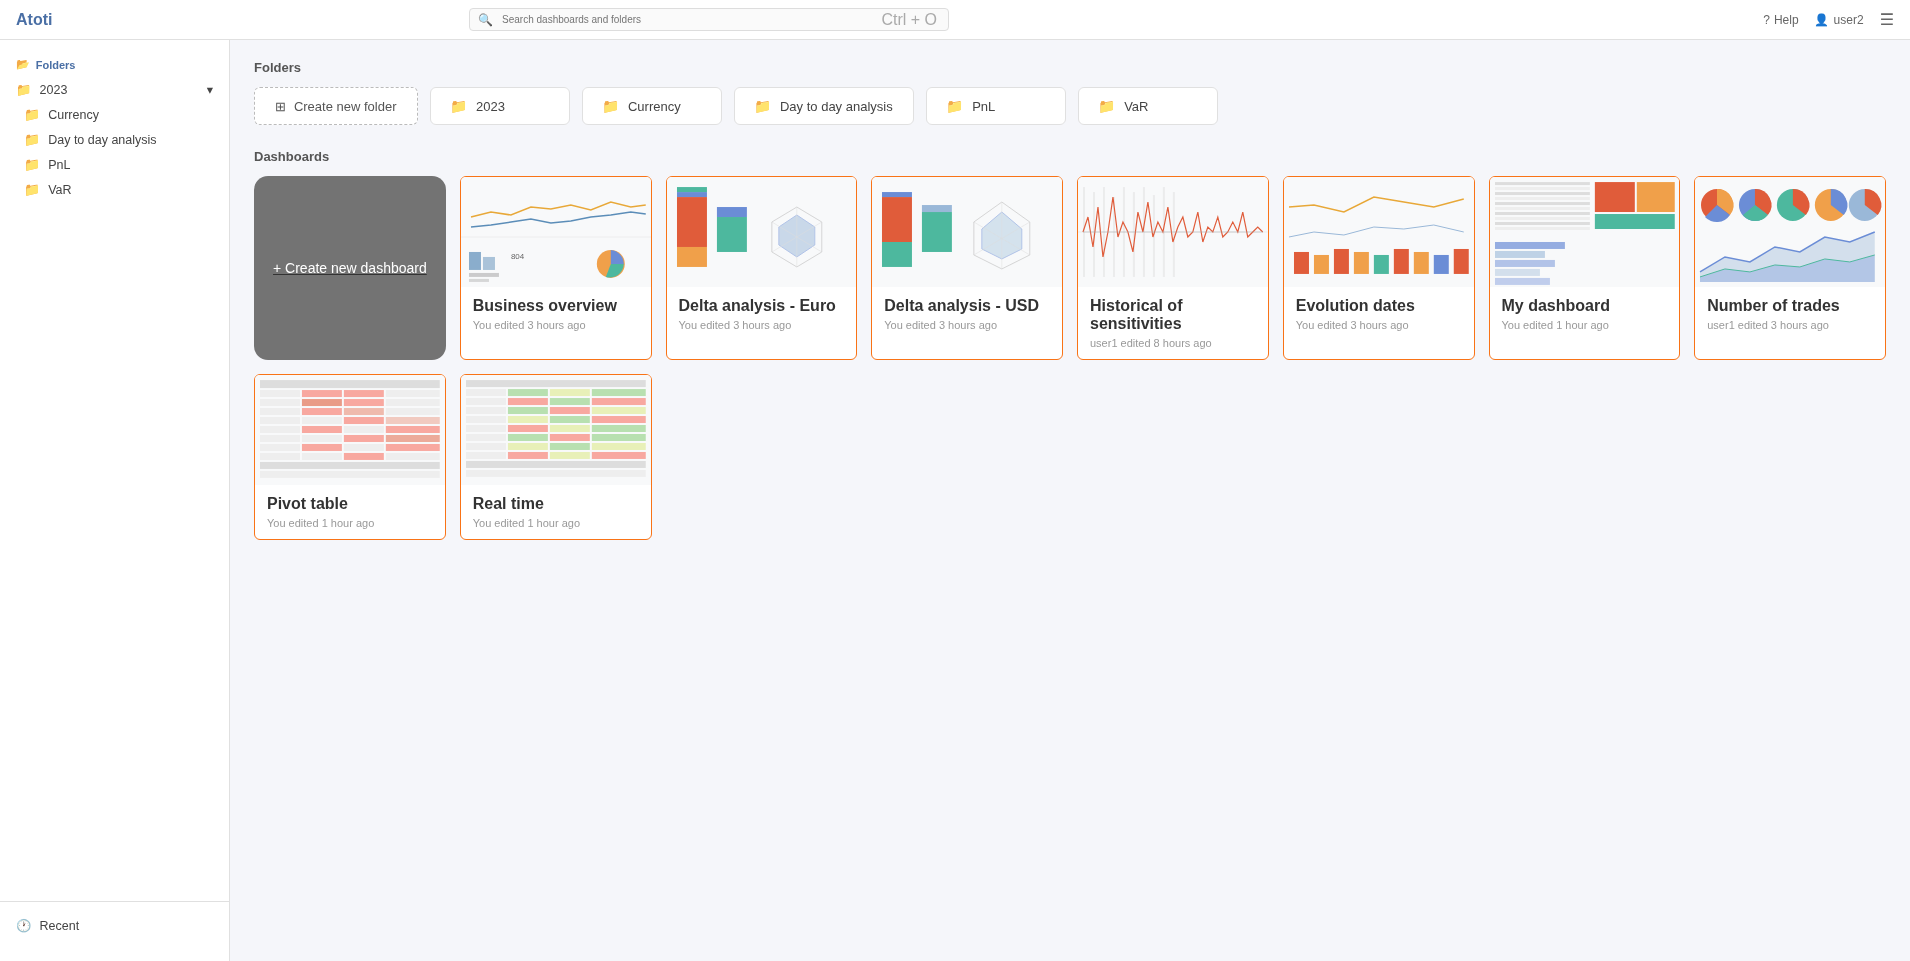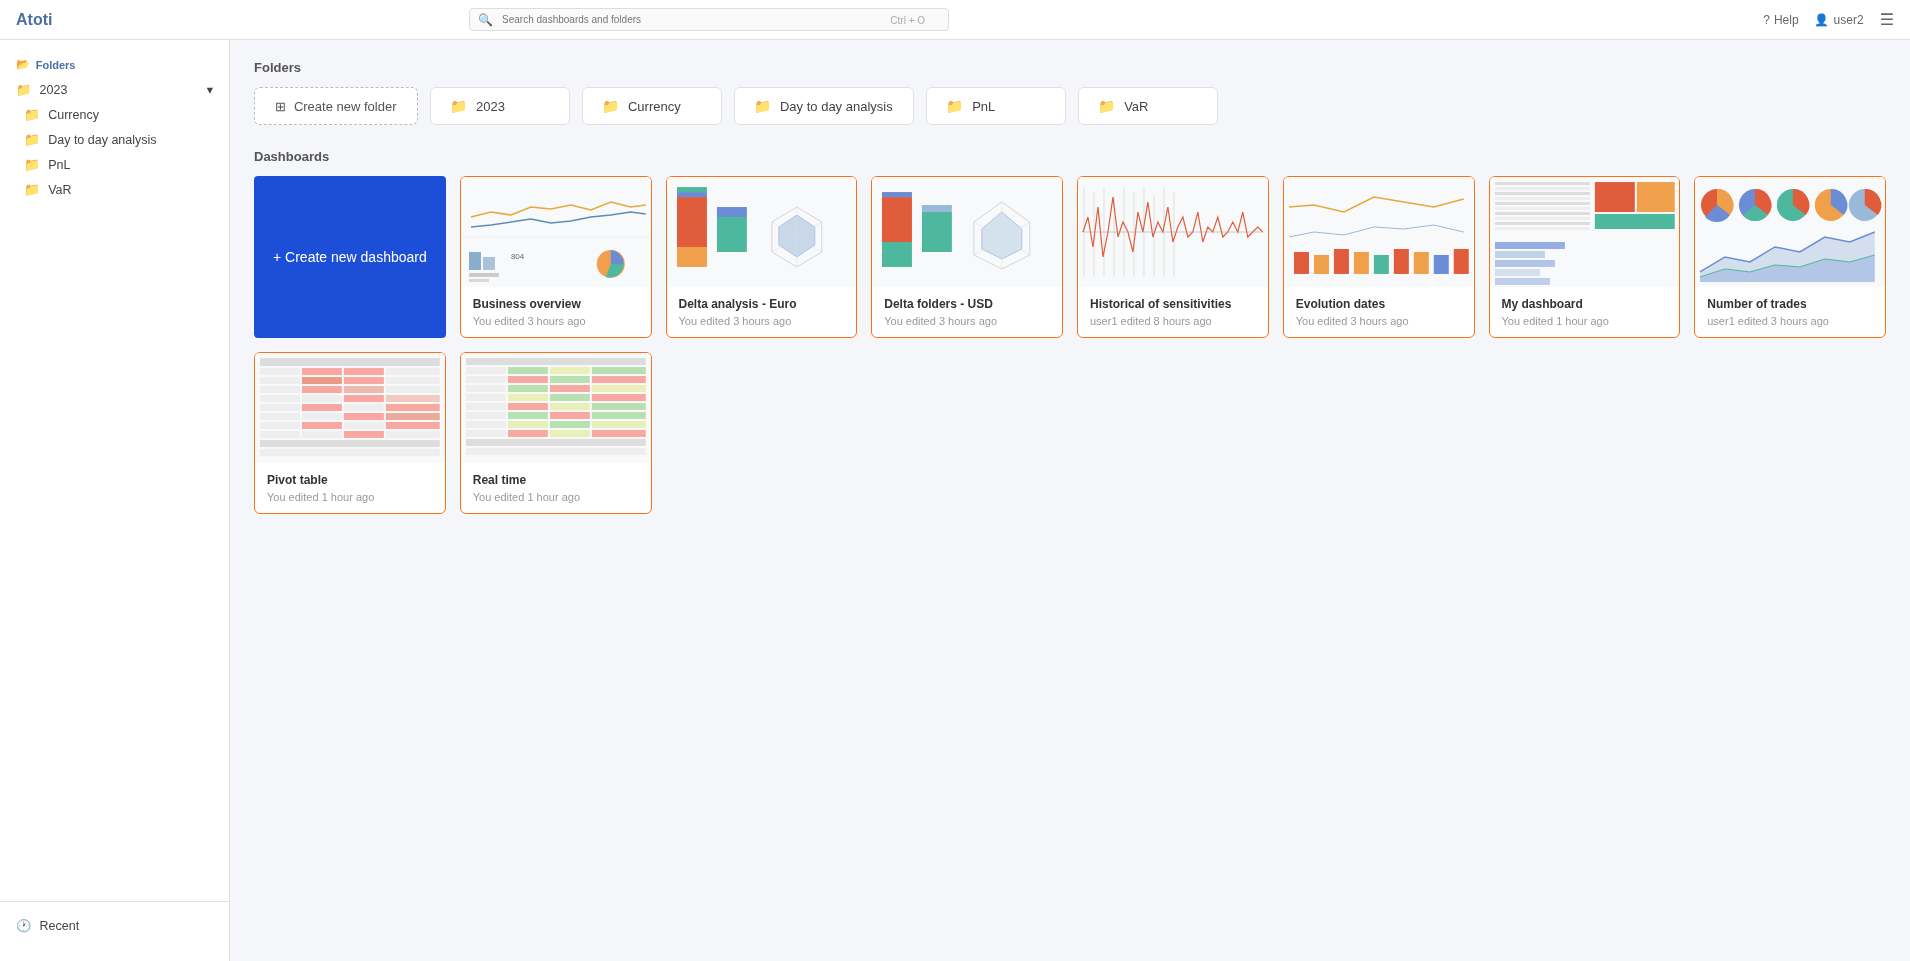--- a/index.html
+++ b/index.html
@@ -4,21 +4,21 @@
   <style>
     * { box-sizing: border-box; margin: 0; padding: 0; }
     body { font-family: -apple-system, BlinkMacSystemFont, 'Segoe UI', sans-serif; font-size: 13px; background: #f5f6fa; color: #333; display: flex; flex-direction: column; height: 100vh; overflow: hidden; }
 
     
     .topbar { display: flex; align-items: center; height: 40px; background: #fff; border-bottom: 1px solid #e0e0e0; padding: 0 16px; gap: 3px; flex-shrink: 0; z-index: 10; }
     .topbar-logo { font-weight: bold; font-size: 16px; color: #4a6fa5; margin-right: 8px; }
     .topbar-search { flex: 1; max-width: 480px; margin: 0 auto; position: relative; }
     .topbar-search input { width: 100%; padding: 5px 12px 5px 32px; border: 1px solid #ddd; border-radius: 4px; font-size: 10px; background: #fafafa; color: #555; }
     .topbar-search .search-icon-wrap { position: absolute; left: 9px; top: 50%; transform: translateY(-50%); color: #aaa; font-size: 12px; }
-    .topbar-search .shortcut { position: absolute; right: 24px; top: 50%; transform: translateY(-50%); font-size: 10px; color: #aaa; }
+    .topbar-search .shortcut { position: absolute; right: 12px; top: 50%; transform: translateY(-50%); font-size: 16px; color: #aaa; }
     .topbar-right { display: flex; align-items: center; gap: 16px; margin-left: auto; }
     .topbar-help { font-size: 12px; color: #666; display: flex; align-items: center; gap: 4px; cursor: pointer; }
     .topbar-user { font-size: 12px; color: #666; display: flex; align-items: center; gap: 4px; cursor: pointer; }
     .topbar-menu { font-size: 16px; color: #666; cursor: pointer; }
 
     
     .main-layout { display: flex; flex: 1; overflow: hidden; }
 
     
     .sidebar { width: 230px; background: #fff; border-right: 1px solid #e0e0e0; display: flex; flex-direction: column; overflow-y: auto; flex-shrink: 0; padding: 12px 0; }
@@ -39,25 +39,25 @@
     .folders-row { display: flex; gap: 12px; flex-wrap: nowrap; overflow-x: auto; margin-bottom: 24px; }
     .folder-card { display: flex; align-items: center; gap: 8px; padding: 10px 20px; background: #fff; border: 1px solid #e0e0e0; border-radius: 6px; cursor: pointer; white-space: nowrap; font-size: 13px; color: #444; min-width: 140px; }
     .folder-card .fold-icon { color: #888; font-size: 14px; }
     .create-folder-card { border: 1px dashed #bbb; background: #fff; color: #555; }
 
     
     .dashboards-grid { display: grid; grid-template-columns: repeat(auto-fill, minmax(190px, 1fr)); gap: 14px; }
     .dashboard-card { background: #fff; border: 1px solid #f97316; border-radius: 6px; overflow: hidden; cursor: pointer; transition: box-shadow 0.15s; }
     .dashboard-card-thumb { height: 110px; overflow: hidden; background: #f5f6fa; display: flex; align-items: center; justify-content: center; }
     .dashboard-card-info { padding: 10px 12px; }
-    .dashboard-card-title { font-size: 12px; font-weight: 600; color: #333; margin-bottom: 4px; }
+    .dashboard-card-title { font-size: 16px; font-weight: 600; color: #333; margin-bottom: 4px; }
     .dashboard-card-time { font-size: 11px; color: #999; }
 
     
-    .create-dashboard-card { background: #1d4ed8; border: none; min-height: 160px; display: flex; align-items: center; justify-content: center; cursor: pointer; border-radius: 4px; }
+    .create-dashboard-card { background: #737373; border: none; min-height: 160px; display: flex; align-items: center; justify-content: center; cursor: pointer; border-radius: 14px; text-decoration: underline; }
     .create-dashboard-label { color: #fff; font-size: 14px; font-weight: 500; display: flex; align-items: center; gap: 8px; }
 
     
     .thumb-svg { width: 100%; height: 100%; }
 
     
     ::-webkit-scrollbar { width: 6px; height: 6px; }
     ::-webkit-scrollbar-track { background: transparent; }
     ::-webkit-scrollbar-thumb { background: #ccc; border-radius: 3px; }
   </style>
@@ -229,21 +229,21 @@
             <rect x="50" y="28" width="30" height="7" fill="#9ab8d8"></rect>
 
             <polygon points="130,25 158,45 158,78 130,92 102,78 102,45" fill="none" stroke="#ccc" stroke-width="0.8"></polygon>
             <polygon points="130,35 150,52 150,72 130,82 110,72 110,52" fill="#b0cce0" opacity="0.5" stroke="#6b8dd6" stroke-width="1"></polygon>
             <line x1="130" y1="25" x2="130" y2="92" stroke="#ddd" stroke-width="0.5"></line>
             <line x1="102" y1="45" x2="158" y2="78" stroke="#ddd" stroke-width="0.5"></line>
             <line x1="158" y1="45" x2="102" y2="78" stroke="#ddd" stroke-width="0.5"></line>
           </svg>
         </div>
         <div class="dashboard-card-info">
-          <div class="dashboard-card-title">Delta folders - USD</div>
+          <div class="dashboard-card-title">Delta analysis - USD</div>
           <div class="dashboard-card-time">You edited 3 hours ago</div>
         </div>
       </div>
 
       <div class="dashboard-card">
         <div class="dashboard-card-thumb">
           <svg viewBox="0 0 190 110" class="thumb-svg">
             <rect x="0" y="0" width="190" height="110" fill="#f8f9fa"></rect>
 
             <line x1="0" y1="55" x2="190" y2="55" stroke="#e0e0e0" stroke-width="0.5"></line>

